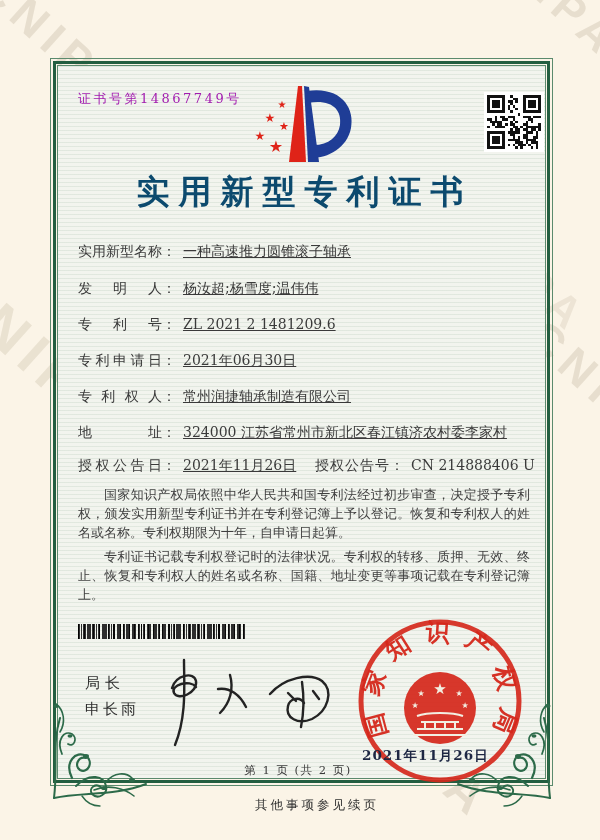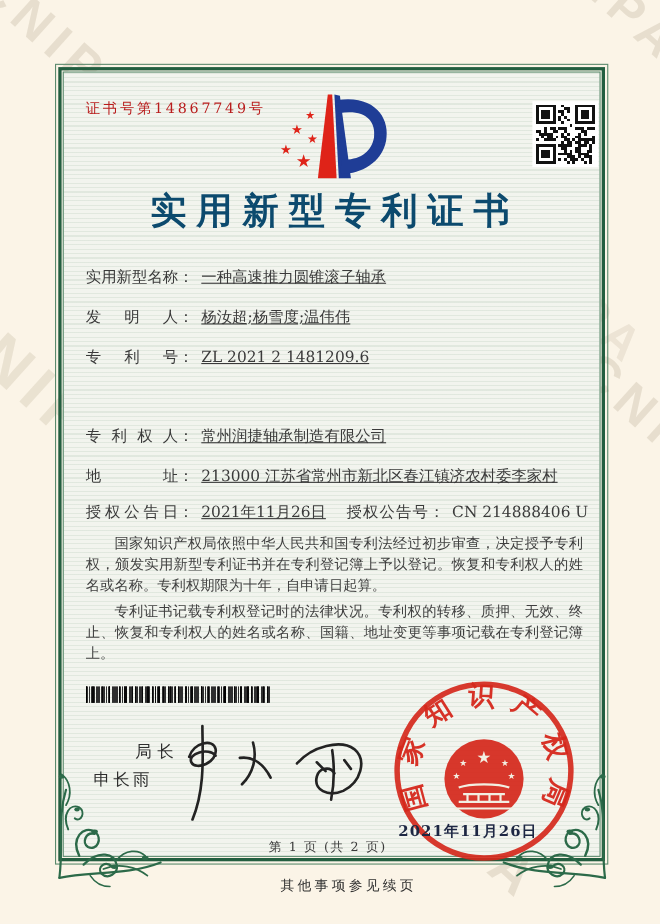--- a/index.html
+++ b/index.html
@@ -31,21 +31,21 @@
   .frame-fill {
     width:100%; height:100%; border:1px solid #5b8a6d;
     background:
       repeating-linear-gradient(180deg, rgba(120,158,128,0.14) 0px, rgba(120,158,128,0.14) 1px, transparent 1px, transparent 4px),
       #f2f4ee;
   }
   .corner-svg { position:absolute; pointer-events:none; }
   
   .cert-no {
     position:absolute; left:78px; top:90px;
-    font-size:13px; letter-spacing:2.5px; color:#b91c1c;
+    font-size:13px; letter-spacing:2.5px; color:#a21caf;
   }
   .logo { position:absolute; left:243px; top:82px; width:114px; height:88px; }
   .qr {
     position:absolute; left:484px; top:92px; width:60px; height:60px;
     background:#ffffff; padding:3px;
   }
   .qr svg { width:100%; height:100%; display:block; }
   .title {
     position:absolute; left:0; top:170px; width:100%;
     text-align:center; font-size:33px; font-weight:600;
@@ -72,21 +72,21 @@
   .body-text p + p { margin-top:5px; }
   
   .barcode {
     position:absolute; left:78px; top:624px; width:168px; height:15px;
     background:
       repeating-linear-gradient(90deg,#2e2e2e 0 2px,transparent 2px 5px),
       repeating-linear-gradient(90deg,#2e2e2e 0 1px,transparent 1px 7px),
       repeating-linear-gradient(90deg,#2e2e2e 0 1px,transparent 1px 3px);
     background-blend-mode:multiply;
   }
-  .sig-title { position:absolute; left:85px; top:674px; font-size:15px; letter-spacing:5px; color:#2e2e2e;margin-left:38px; }
+  .sig-title { position:absolute; left:85px; top:674px; font-size:15px; letter-spacing:5px; color:#2e2e2e; }
   .sig-name  { position:absolute; left:85px; top:700px; font-size:15px; letter-spacing:3px; color:#2e2e2e; }
   .signature { position:absolute; left:142px; top:648px; width:200px; height:105px; }
   .seal { position:absolute; left:355px; top:616px; width:170px; height:170px; }
   .seal-date {
     position:absolute; left:362px; top:747px; width:140px;
     font-size:13.5px; font-weight:bold; letter-spacing:1px; color:#1d2743;
     white-space:nowrap;
   }
   .page-no {
     position:absolute; left:0; top:763px; width:596px; text-align:center;
@@ -309,25 +309,28 @@
 
   <div class="row r0">
     <span class="lbl">实用新型名称</span><span class="colon">：</span><span>一种高速推力圆锥滚子轴承</span>
   </div>
   <div class="row r1">
     <span class="lbl">发明人</span><span class="colon">：</span><span>杨汝超;杨雪度;温伟伟</span>
   </div>
   <div class="row r2">
     <span class="lbl">专利号</span><span class="colon">：</span><span>ZL 2021 2 1481209.6</span>
   </div>
+  <div class="row r3">
+    <span class="lbl">专利申请日</span><span class="colon">：</span><span>2021年06月30日</span>
+  </div>
   <div class="row r4">
     <span class="lbl">专利权人</span><span class="colon">：</span><span>常州润捷轴承制造有限公司</span>
   </div>
   <div class="row r5">
-    <span class="lbl">地址</span><span class="colon">：</span><span>213000 江苏省常州市新北区春江镇济农村委李家村</span>
+    <span class="lbl">地址</span><span class="colon">：</span><span>324000 江苏省常州市新北区春江镇济农村委李家村</span>
   </div>
   <div class="row r6">
     <span class="lbl">授权公告日</span><span class="colon">：</span><span>2021年11月26日</span>
     <span class="grant2">
       <span class="lbl2">授权公告号</span><span class="colon">：</span><span>CN 214888406 U</span>
     </span>
   </div>
 
   <div class="body-text">
     <p>国家知识产权局依照中华人民共和国专利法经过初步审查，决定授予专利权，颁发实用新型专利证书并在专利登记簿上予以登记。恢复和专利权人的姓名或名称。专利权期限为十年，自申请日起算。</p>

